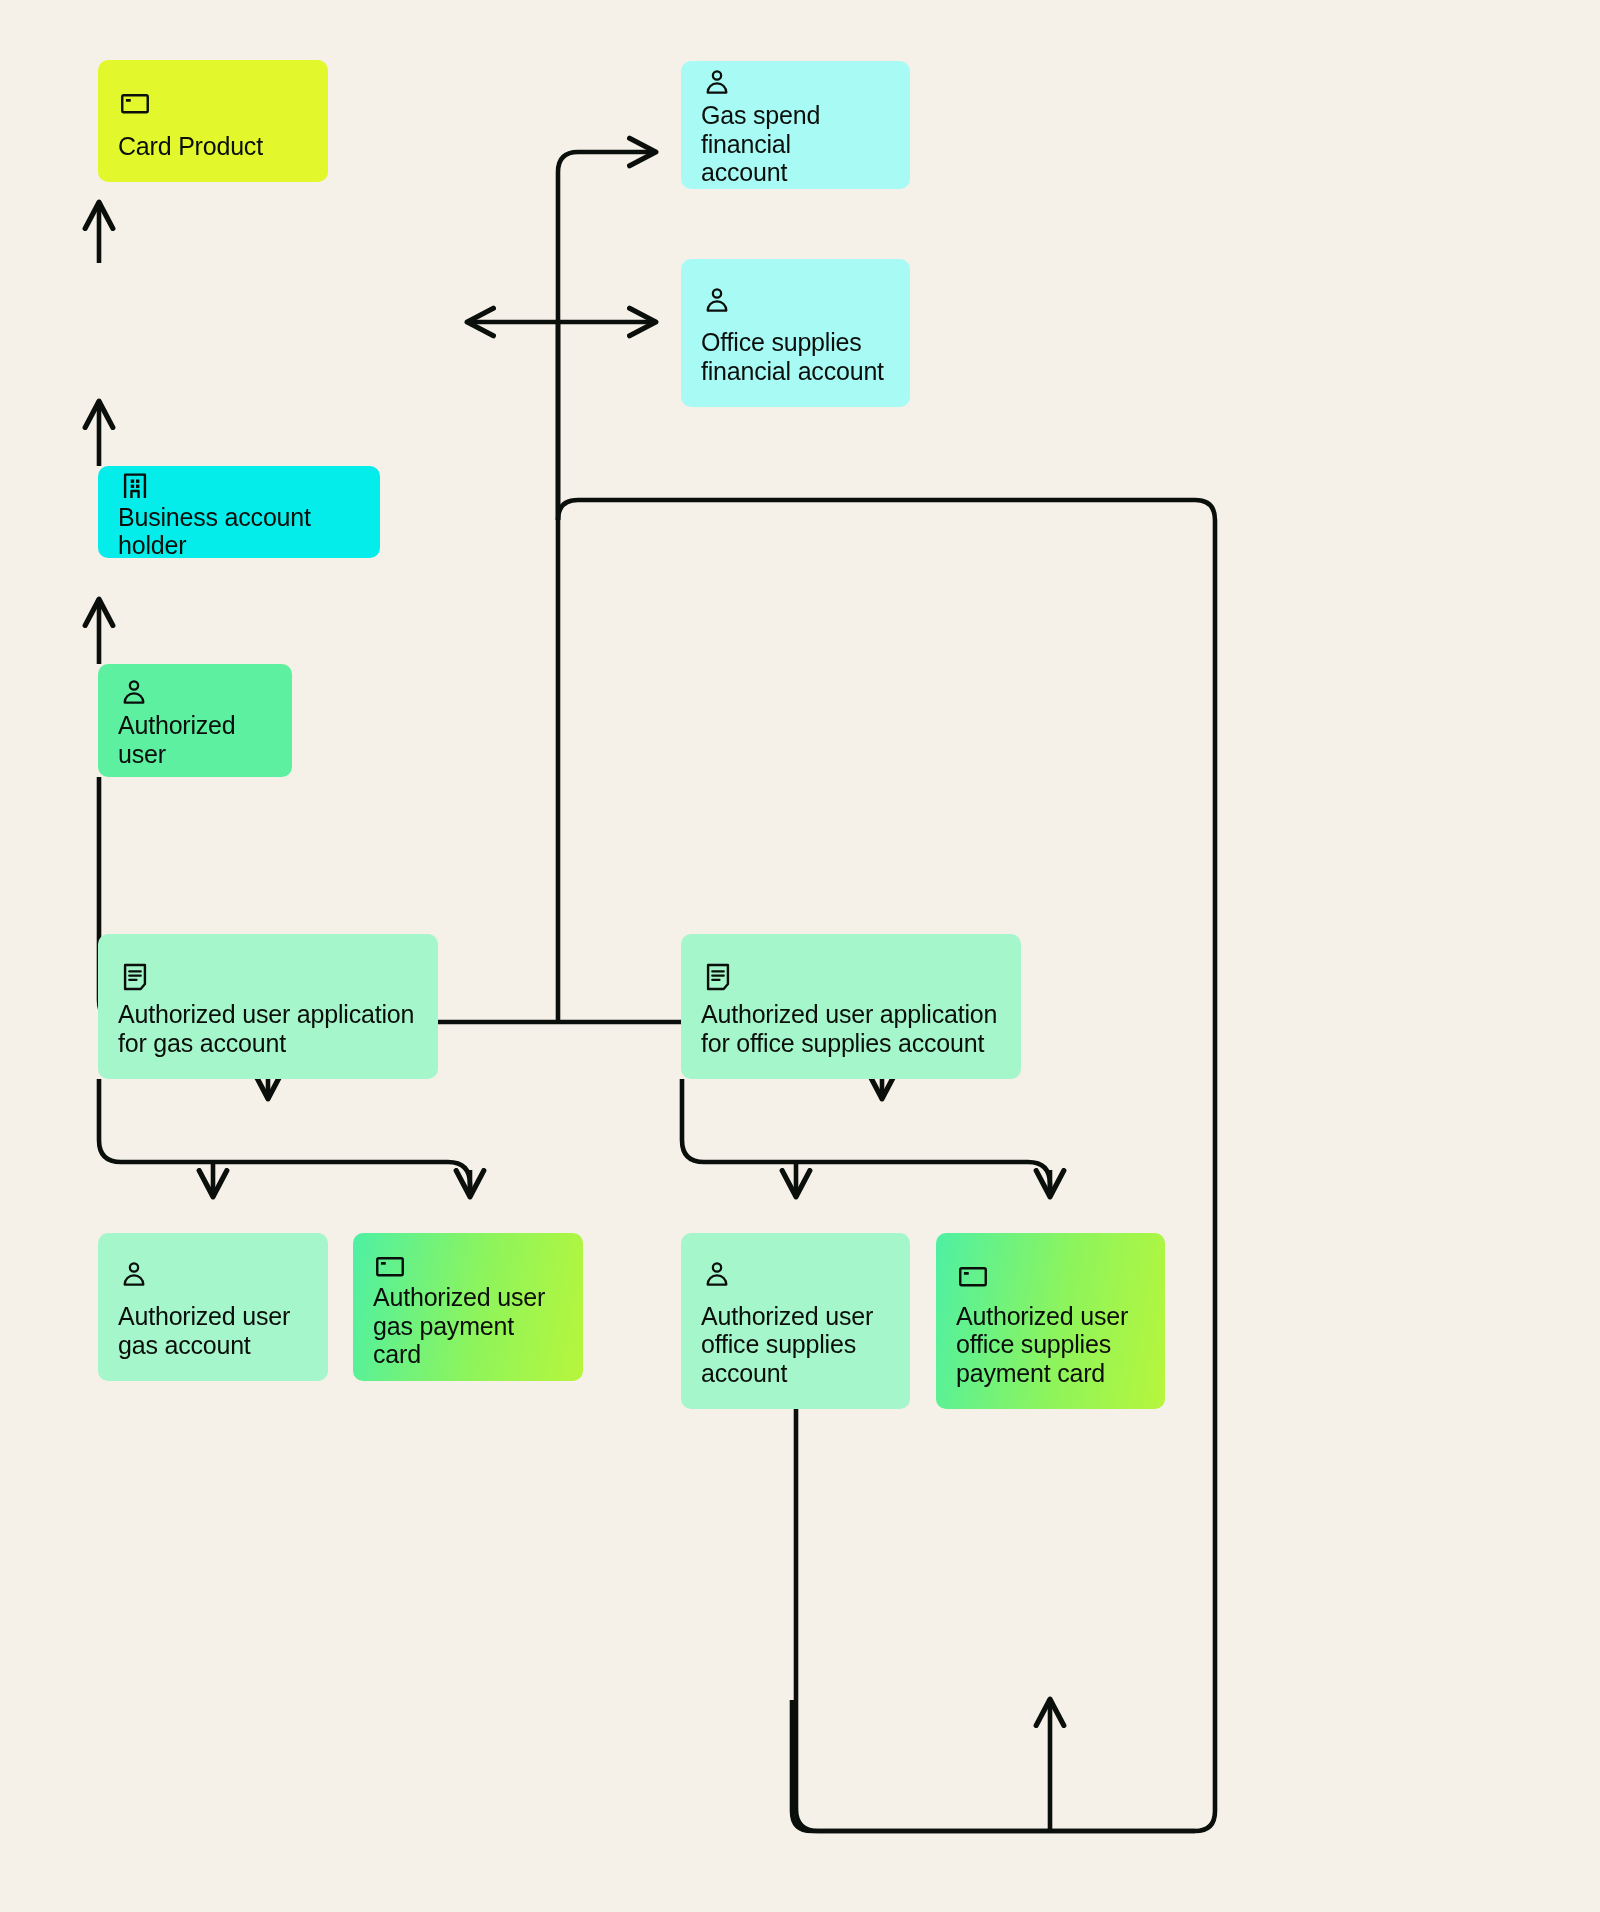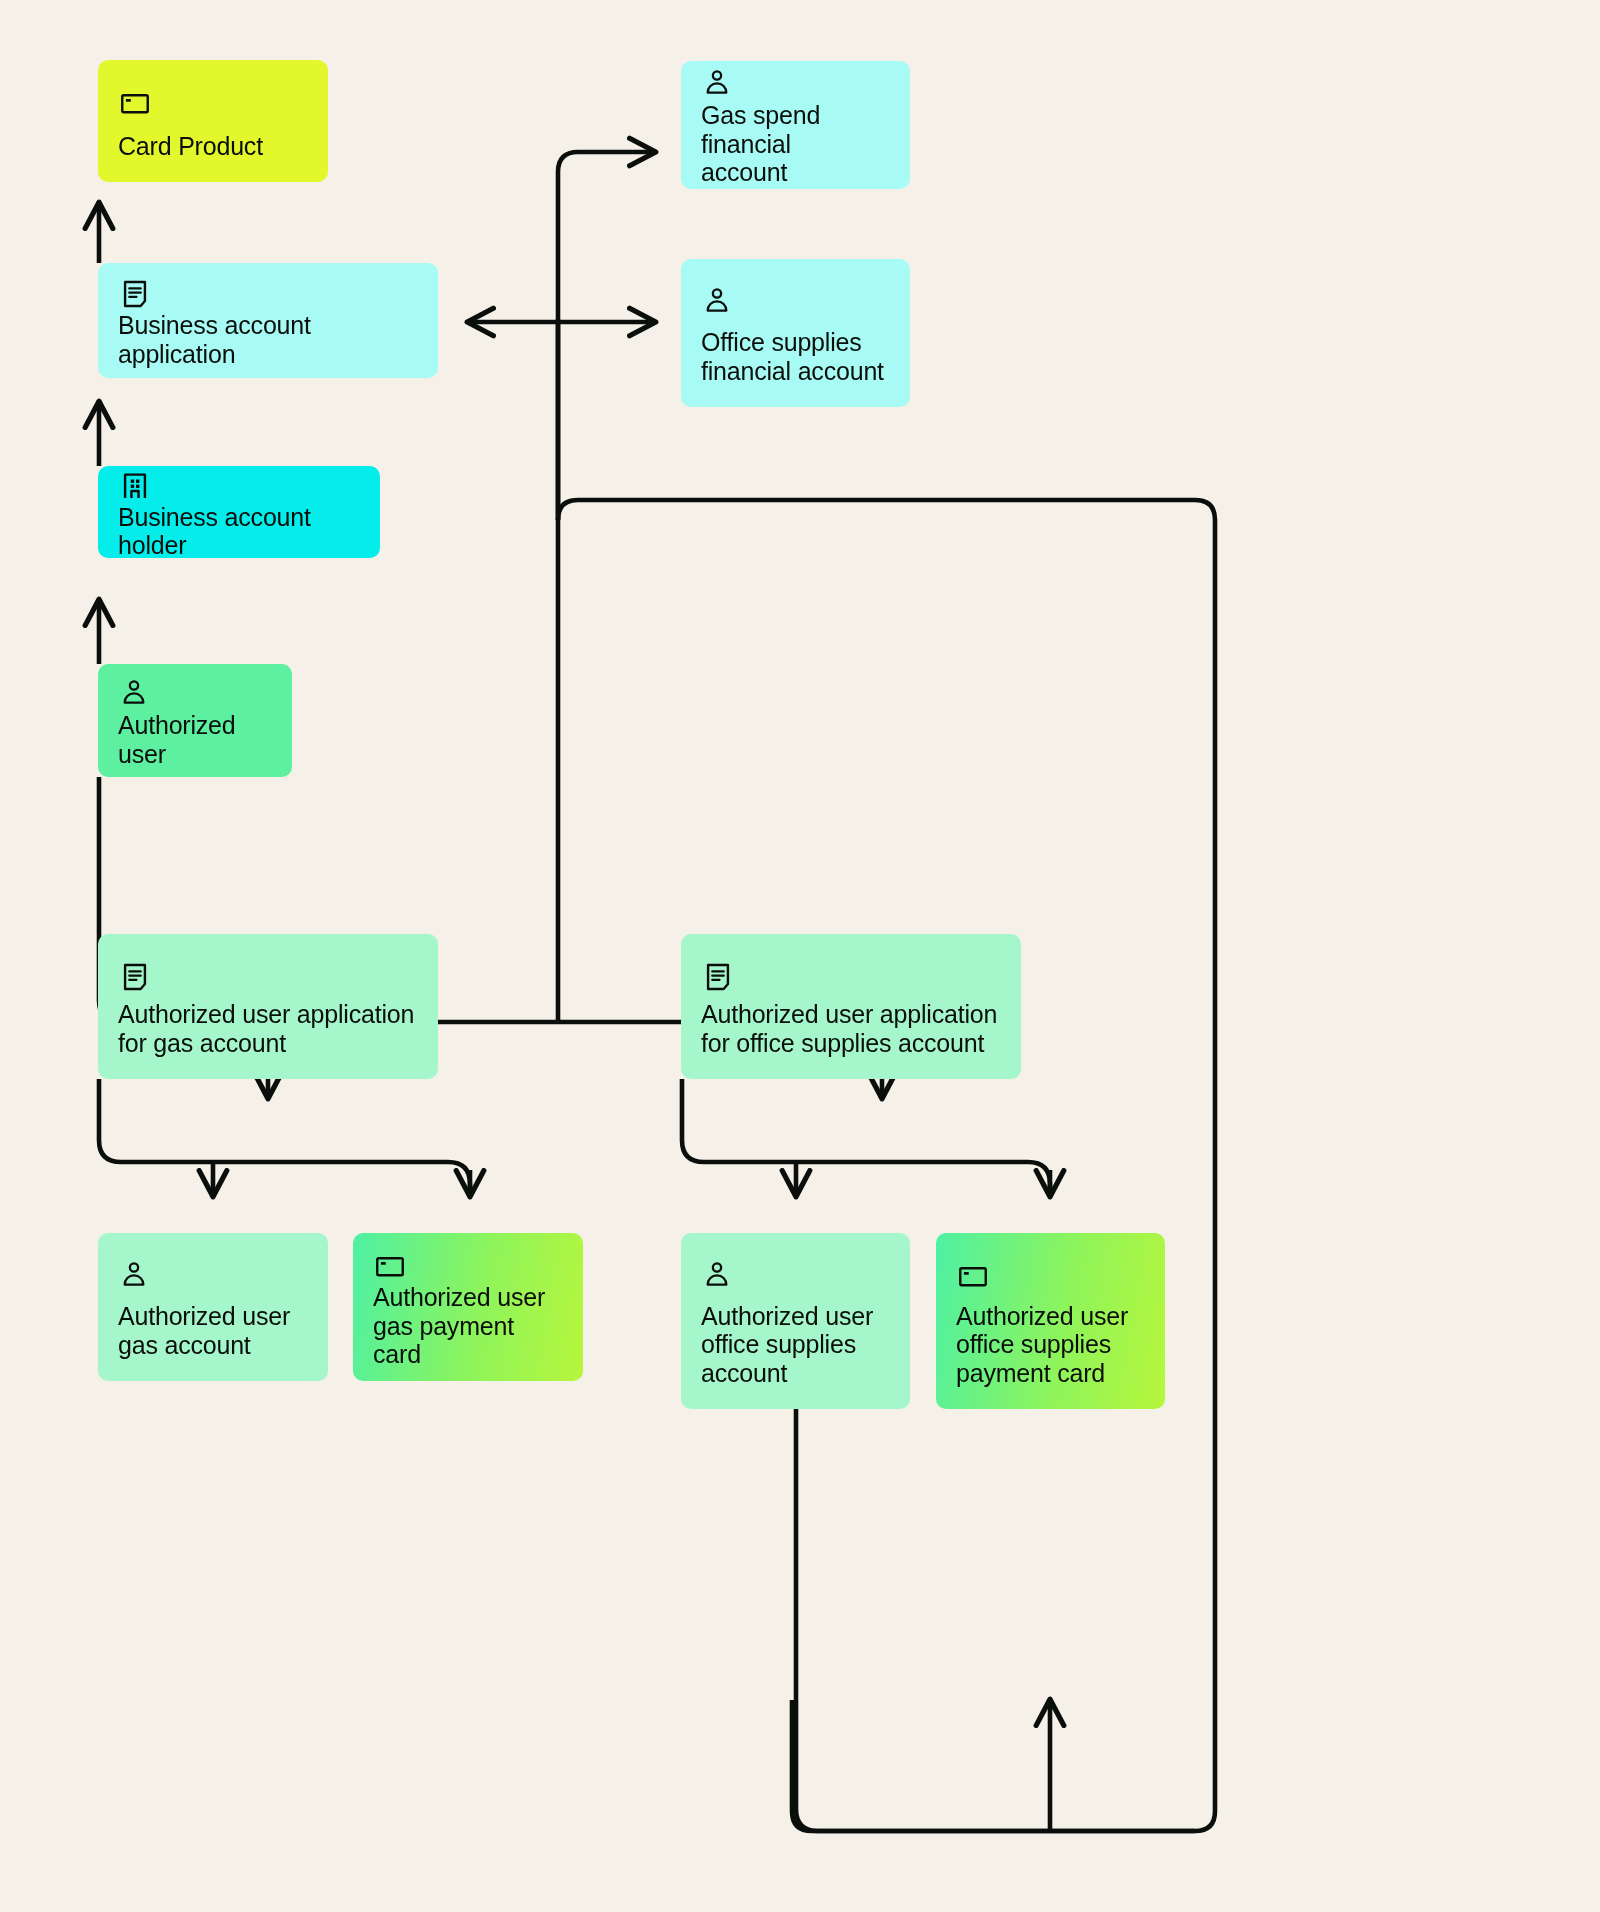--- a/index.html
+++ b/index.html
@@ -97,29 +97,20 @@
   <div class="node n-card-product">
     <span class="ico">
       <svg width="34" height="34" viewBox="0 0 24 24" fill="none" stroke="#0b0f0c" stroke-width="1.7">
         <rect x="3" y="6.5" width="18" height="12" rx="1"></rect>
         <rect x="5.6" y="9.2" width="3.4" height="1.9" fill="#0b0f0c" stroke="none"></rect>
       </svg>
     </span>
     <span class="lbl">Card Product</span>
   </div>
 
-  <div class="node n-biz-app">
-    <span class="ico">
-      <svg width="34" height="34" viewBox="0 0 24 24" fill="none" stroke="#0b0f0c" stroke-width="1.7">
-        <path d="M5 3.5h14v13.5L16 20.5H5z" stroke-linejoin="round"></path>
-        <path d="M8 8h8M8 11h8M8 14h5" stroke-linecap="round"></path>
-      </svg>
-    </span>
-    <span class="lbl">Business account application</span>
-  </div>
 
   <div class="node n-biz-holder">
     <span class="ico">
       <svg width="34" height="34" viewBox="0 0 24 24" fill="none" stroke="#0b0f0c" stroke-width="1.7">
         <path d="M5 20.5V4h14v16.5" stroke-linejoin="round"></path>
         <path d="M9.5 20.5v-5h5v5" stroke-linejoin="round"></path>
         <rect x="9" y="7.4" width="2.4" height="2.4" fill="#0b0f0c" stroke="none"></rect>
         <rect x="12.7" y="7.4" width="2.4" height="2.4" fill="#0b0f0c" stroke="none"></rect>
         <rect x="9" y="11" width="2.4" height="2.4" fill="#0b0f0c" stroke="none"></rect>
         <rect x="12.7" y="11" width="2.4" height="2.4" fill="#0b0f0c" stroke="none"></rect>

